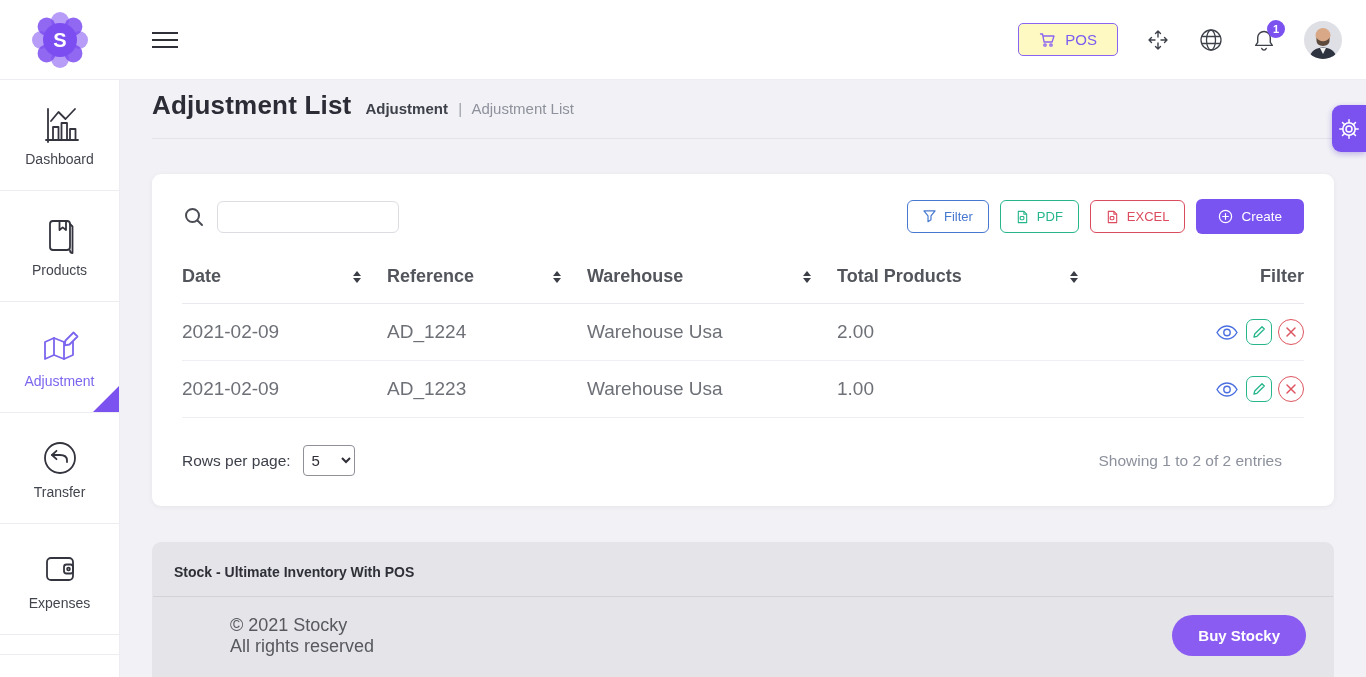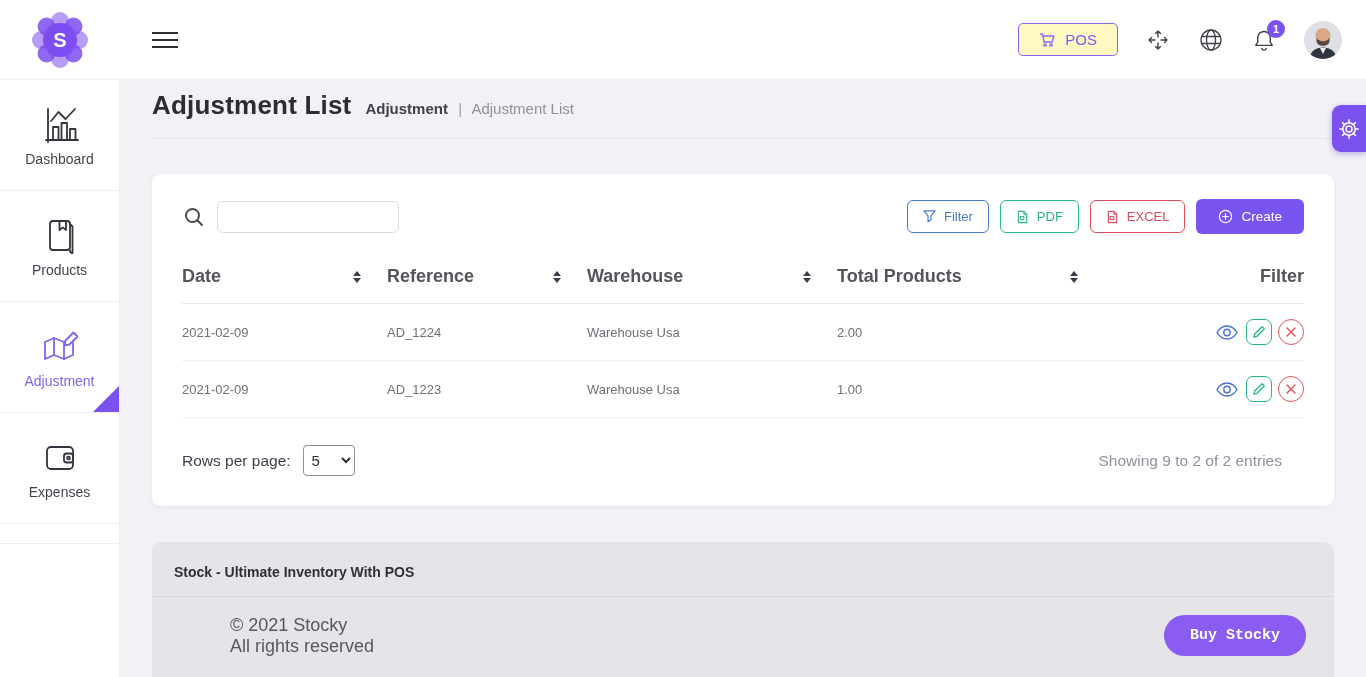--- a/index.html
+++ b/index.html
@@ -50,40 +50,40 @@
   .btn-create { border:none; background:#7a54f0; color:#fff; padding:10px 22px; font-size:13.5px; }
 
   table.grid { width:100%; border-collapse:collapse; margin-top:32px; table-layout:fixed; }
   table.grid th { font-size:18px; font-weight:600; color:#53555c; text-align:left; padding:0 0 16px 0; border-bottom:1px solid #e9e9ef; }
   .th-inner { display:flex; align-items:center; justify-content:space-between; padding-right:26px; }
   th.action-col .th-inner { justify-content:flex-end; padding-right:0; }
   .sort { display:inline-flex; flex-direction:column; gap:2px; cursor:pointer; }
   .sort i { display:block; width:0; height:0; border-left:4.5px solid transparent; border-right:4.5px solid transparent; }
   .sort .up { border-bottom:5px solid #3c3e47; }
   .sort .dn { border-top:5px solid #3c3e47; }
-  table.grid td { font-size:13px; color:#6e7077; padding:15px 0; border-bottom:1px solid #efeff3; }
+  table.grid td { font-size:19px; color:#6e7077; padding:15px 0; border-bottom:1px solid #efeff3; }
   td.action-cell { text-align:right; }
   .actions { display:inline-flex; align-items:center; gap:6px; }
   .act { width:26px; height:26px; display:inline-flex; align-items:center; justify-content:center; cursor:pointer; border-radius:7px; }
   .act.view { border:none; }
   .act.edit { border:1.6px solid #27b68c; }
   .act.del { border:1.6px solid #dd5560; border-radius:50%; }
 
   .pager { display:flex; align-items:center; margin-top:27px; }
   .pager-label { font-size:15.5px; color:#3e414b; }
   .rows-select { margin-left:12px; width:52px; height:31px; border:1px solid #8f9098; border-radius:4px; font-size:15px; color:#2e2f37; padding:0 4px; background:#fff; font-family:inherit; }
   .showing { margin-left:auto; font-size:15.5px; color:#8d919d; margin-right:22px; }
 
   
   .footer { margin:36px 32px 0 32px; background:#e4e4e9; border-radius:9px 9px 0 0; height:200px; }
   .footer-title { font-size:14px; font-weight:bold; color:#2e2f37; padding:22px 22px 16px 22px; }
   .footer-divider { border-top:1px solid #d2d2d9; margin:0 1px; }
   .footer-body { display:flex; padding:18px 28px 0 78px; align-items:flex-start; }
   .copy-line { font-size:18px; color:#57595f; line-height:21px; }
-  .buy-btn { margin-left:auto; background:#8a5cf2; color:#fff; border:none; border-radius:21px; padding:12px 26px; font-size:15px; font-weight:bold; cursor:pointer; font-family:Liberation Mono, monospace; }
+  .buy-btn { margin-left:auto; background:#8a5cf2; color:#fff; border:none; border-radius:21px; padding:12px 26px; font-size:15px; font-weight:bold; cursor:pointer; font-family:Liberation Sans, sans-serif; }
 
   svg { display:block; }
 </style>
 </head>
 <body>
 
 <div class="header">
   <div class="logo-wrap">
     <svg width="56" height="56" viewBox="0 0 56 56">
       <g fill="#7c4df0">
@@ -191,20 +191,30 @@
     <svg width="44" height="44" viewBox="0 0 44 44">
       <g fill="none" stroke="#7b66ee" stroke-width="1.8" stroke-linecap="round" stroke-linejoin="round">
         <path d="M7 17l9-4 10 4 9-4v17l-9 4-10-4-9 4z"></path>
         <path d="M16 13v17M26 17v17"></path>
         <path d="M27.5 15.5l8-8 4 4-8 8-4.8.8z" fill="#fff"></path>
       </g>
     </svg>
     <span class="lbl">Adjustment</span>
   </div>
 
+  <div class="side-item">
+    <svg width="44" height="44" viewBox="0 0 44 44">
+      <g fill="none" stroke="#33343e" stroke-width="1.8" stroke-linecap="round" stroke-linejoin="round">
+        <circle cx="22" cy="22" r="15"></circle>
+        <path d="M29 26v-1.5c0-4-2.5-5.5-7-5.5h-8"></path>
+        <path d="M18.5 14.8 14 19l4.5 4.2"></path>
+      </g>
+    </svg>
+    <span class="lbl">Transfer</span>
+  </div>
 
   <div class="side-item">
     <svg width="44" height="44" viewBox="0 0 44 44">
       <g fill="none" stroke="#33343e" stroke-width="1.8" stroke-linecap="round" stroke-linejoin="round">
         <rect x="9" y="11" width="26" height="22" rx="4"></rect>
         <rect x="26" y="17.5" width="9" height="9" rx="2.5"></rect>
         <circle cx="30.5" cy="22" r="1.4"></circle>
       </g>
     </svg>
     <span class="lbl">Expenses</span>
@@ -401,21 +411,21 @@
           </td>
         </tr>
       </tbody>
     </table>
 
     <div class="pager">
       <span class="pager-label">Rows per page:</span>
       <select class="rows-select">
         <option>5</option>
       </select>
-      <span class="showing">Showing 9 to 2 of 2 entries</span>
+      <span class="showing">Showing 1 to 2 of 2 entries</span>
     </div>
   </div>
 
   <div class="footer">
     <div class="footer-title">Stock - Ultimate Inventory With POS</div>
     <div class="footer-divider"></div>
     <div class="footer-body">
       <div>
         <div class="copy-line">© 2021 Stocky</div>
         <div class="copy-line">All rights reserved</div>

